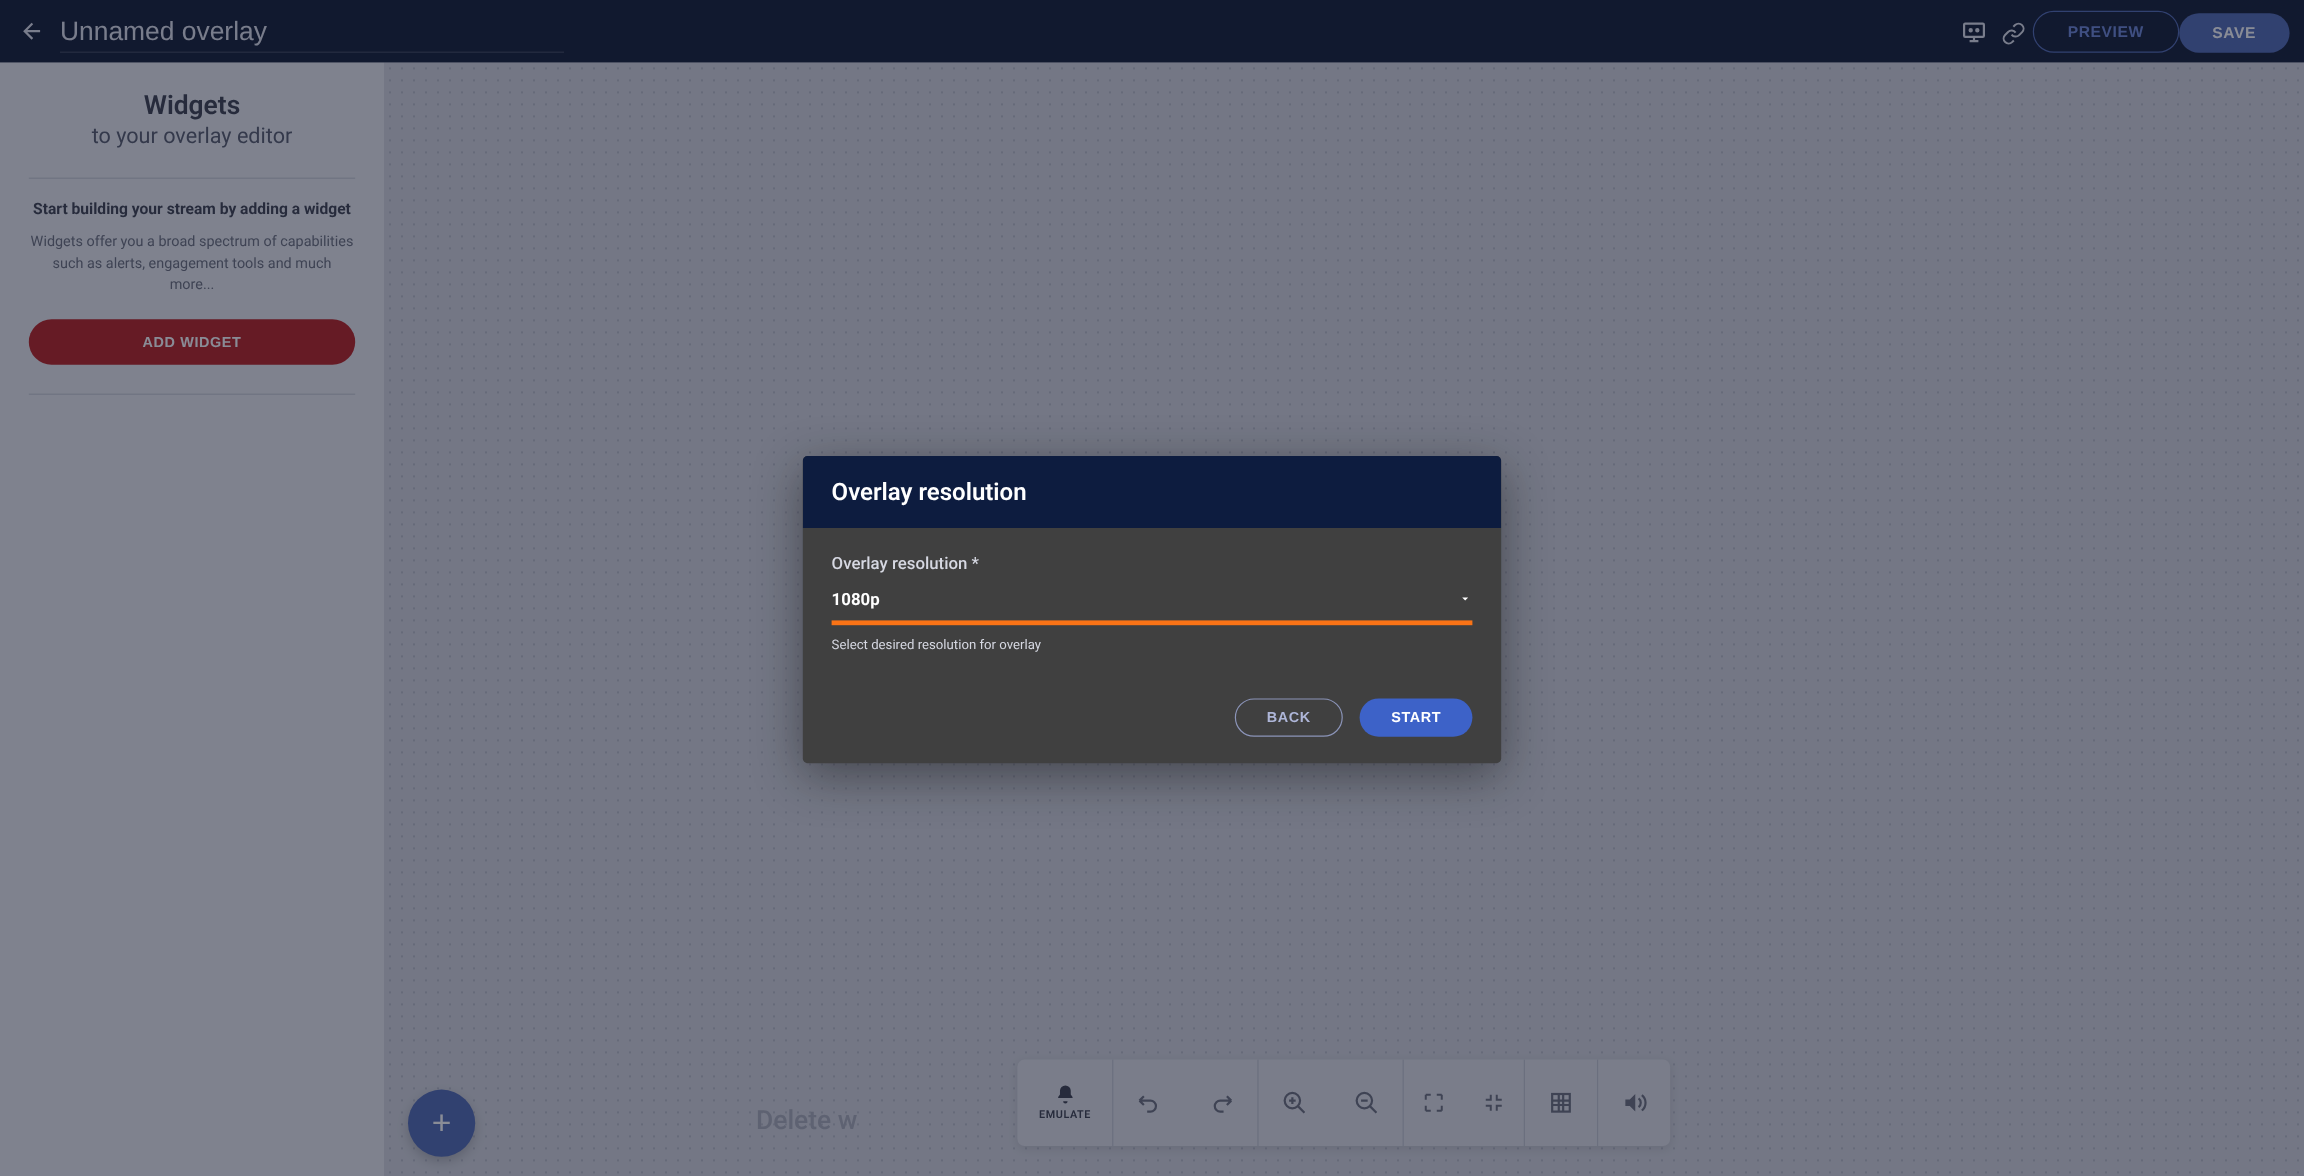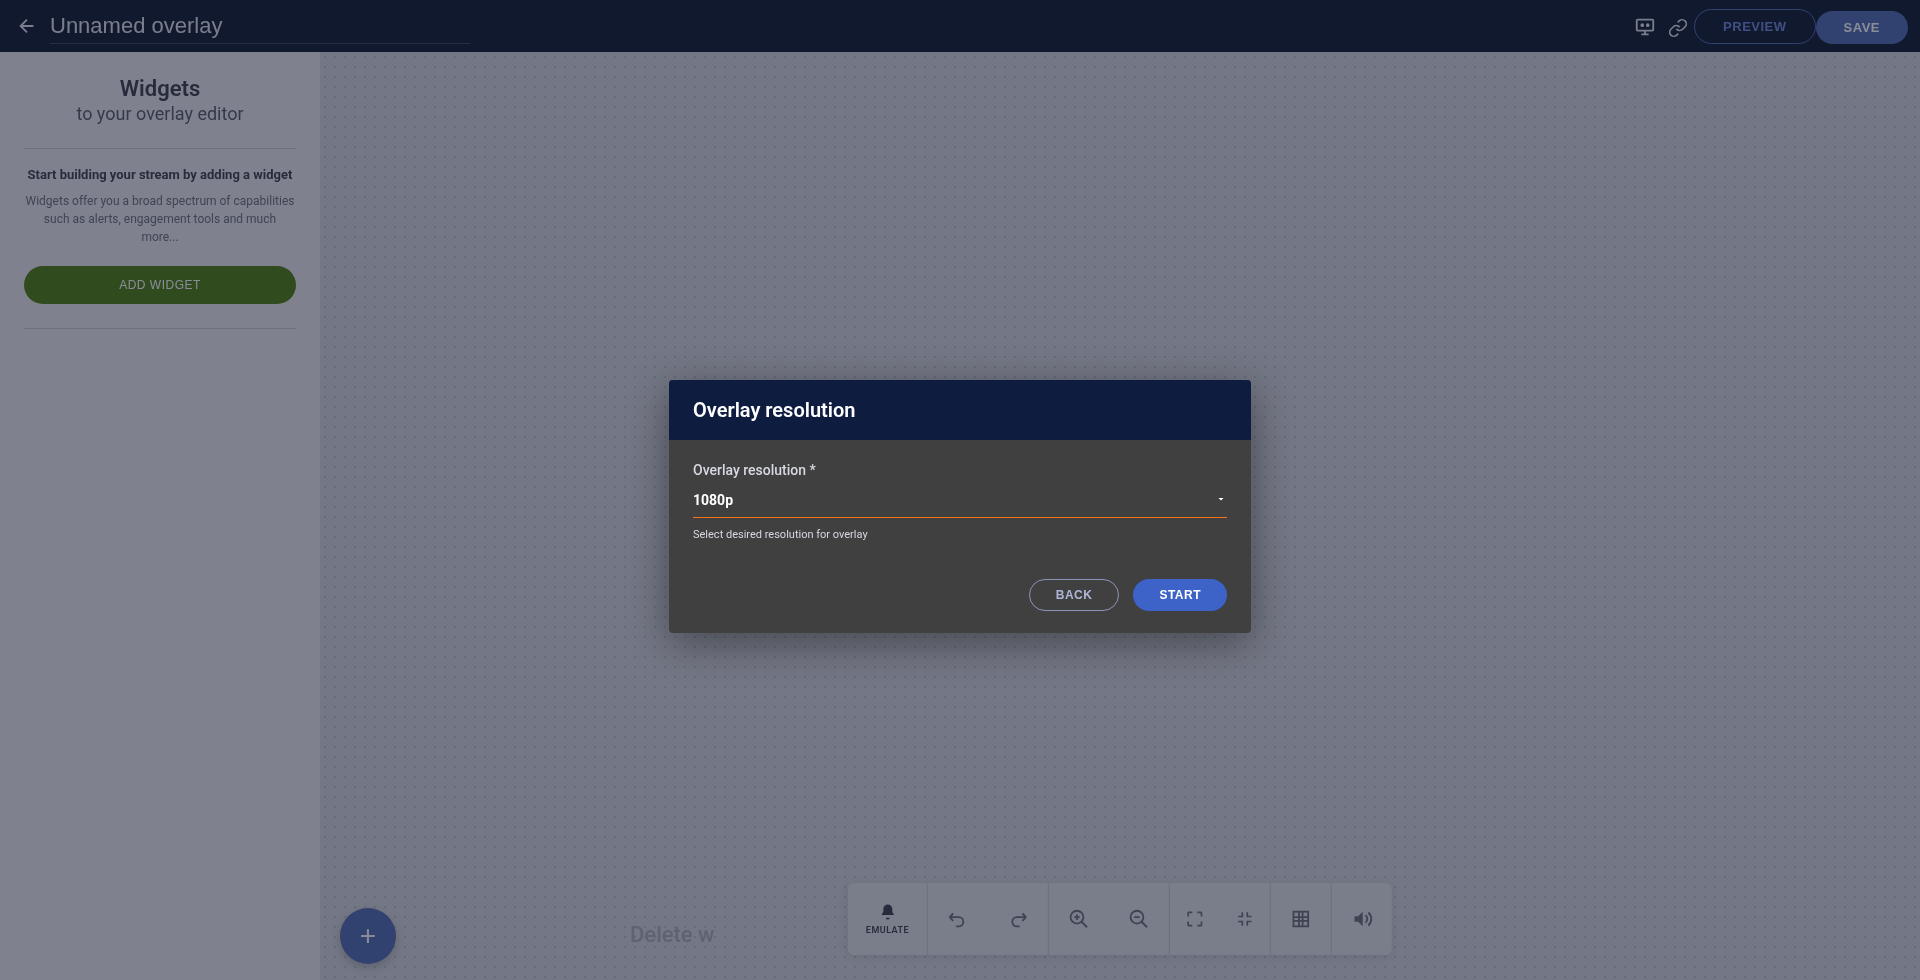--- a/index.html
+++ b/index.html
@@ -107,27 +107,27 @@
       margin-bottom: 10px;
     }
     .sidebar-desc {
       font-size: 12px;
       color: #6a6d7a;
       line-height: 1.5;
       margin-bottom: 20px;
     }
     .add-widget-btn {
       width: 100%;
-      background: #4d7c0f;
+      background: #b91c1c;
       color: #fff;
       border: none;
       border-radius: 22px;
       padding: 12px 0;
       font-size: 12px;
-      font-weight: 400;
+      font-weight: 700;
       letter-spacing: 0.5px;
       cursor: pointer;
     }
     .canvas {
       flex: 1;
       position: relative;
       background-color: #d4d5dc;
       background-image: radial-gradient(circle, #b8bac5 1px, transparent 1px);
       background-size: 10px 10px;
     }
@@ -233,21 +233,21 @@
     .field-label {
       color: #d6d8e2;
       font-size: 14px;
       font-weight: 500;
       margin-bottom: 8px;
     }
     .field-select {
       display: flex;
       justify-content: space-between;
       align-items: center;
-      border-bottom: 1px solid #f97316;
+      border-bottom: 4px solid #f97316;
       padding: 4px 0 8px 0;
       cursor: pointer;
     }
     .field-value {
       color: #ffffff;
       font-size: 14px;
       font-weight: 700;
     }
     .field-caret {
       color: #ffffff;

